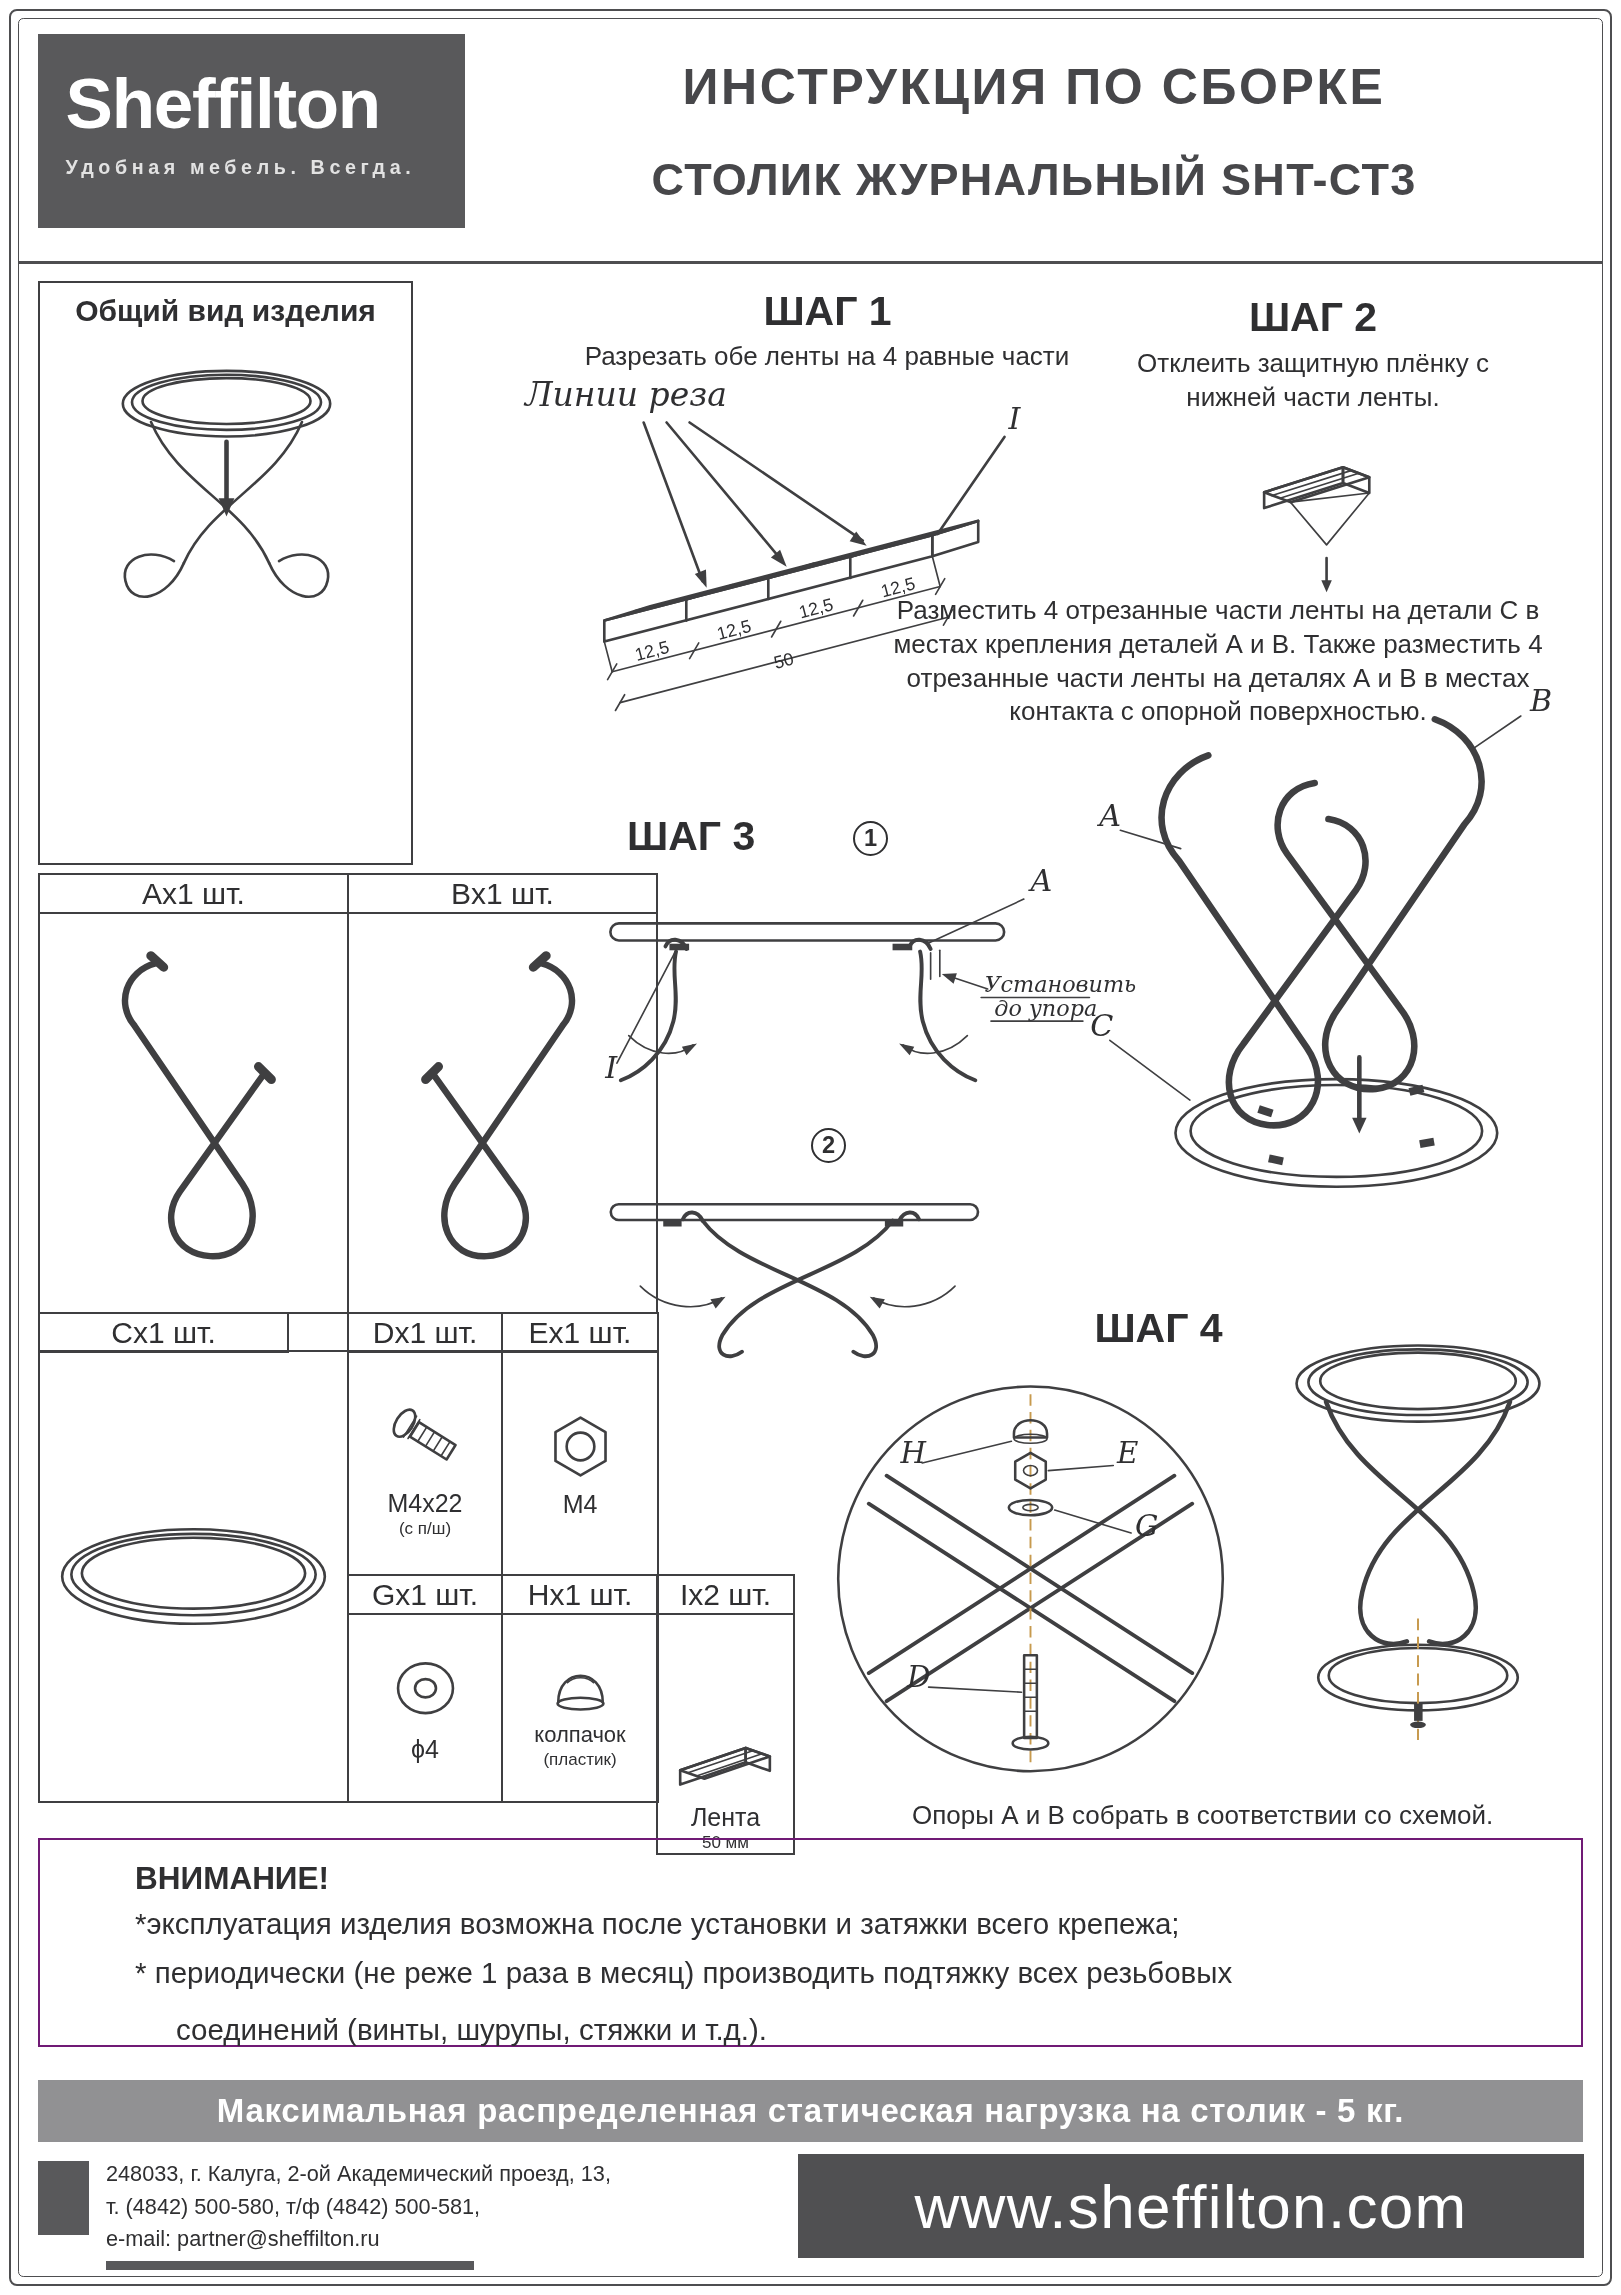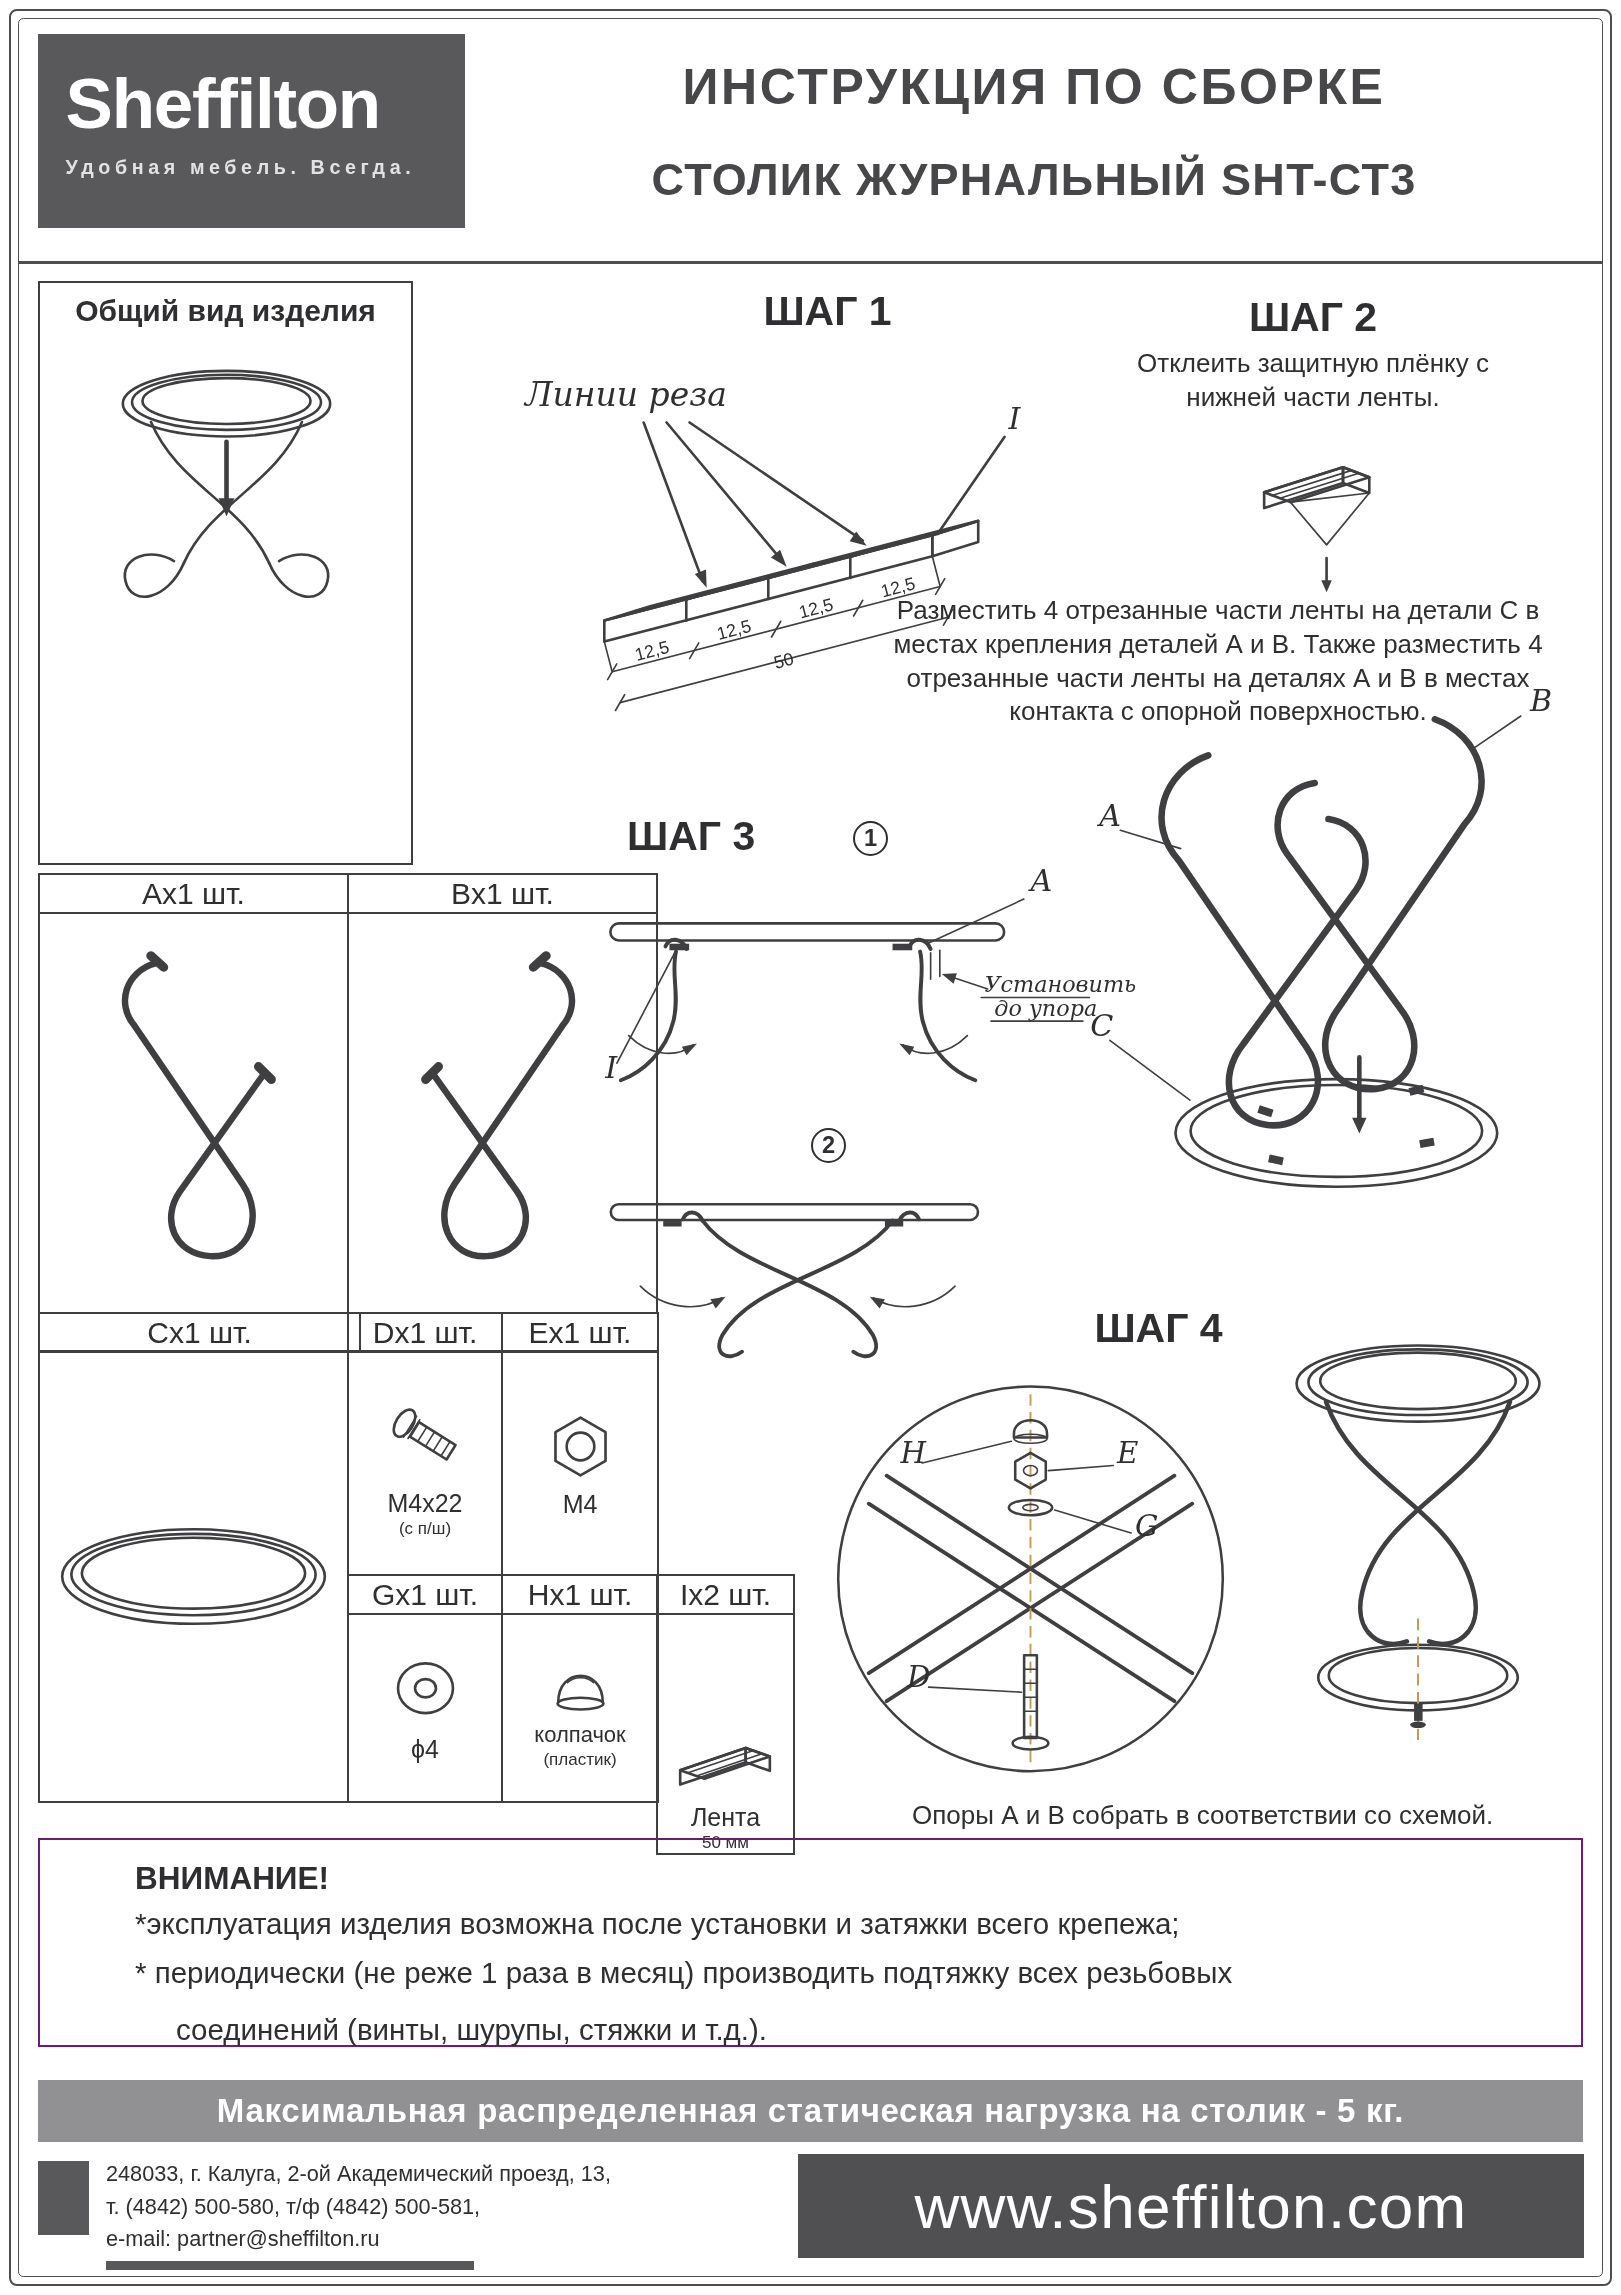--- a/index.html
+++ b/index.html
@@ -101,21 +101,21 @@
     </svg>
   </div>
   <div class="cell" style="left:347px;top:912px;width:311px;height:402px;">
     <svg width="276" height="374" viewBox="0 0 420 580">
       <path class="ln wire" d="M 270 58 C 315 70 332 120 302 155 L 135 400 C 100 452 125 515 185 512 C 240 509 262 455 232 412 L 102 230"></path>
       <path class="ln tick" d="M 277 46 L 257 64"></path>
       <path class="ln tick" d="M 110 218 L 90 238"></path>
     </svg>
   </div>
 
-  <div class="cell cell-h" style="left:38px;top:1312px;width:323px;height:41px;">
+  <div class="cell cell-h" style="left:38px;top:1312px;width:251px;height:41px;">
       <span>Cx1 шт.</span>
     </div>
   <div class="cell cell-h" style="left:347px;top:1312px;width:156px;height:41px;">
       <span>Dx1 шт.</span>
     </div>
   <div class="cell cell-h" style="left:501px;top:1312px;width:158px;height:41px;">
       <span>Ex1 шт.</span>
     </div>
 
   <div class="cell" style="left:38px;top:1350px;width:311px;height:453px;">
@@ -181,20 +181,21 @@
       <polygon class="ln" points="15,66 115,32 115,54 15,88"></polygon>
       <polygon class="ln" points="115,32 152,45 152,67 115,54"></polygon>
       <line class="ln thin" x1="27" y1="70" x2="127" y2="36"></line>
       <line class="ln thin" x1="40" y1="75" x2="140" y2="41"></line>
     </svg>
     <div class="pname">Лента</div>
     <div class="psub">50 мм</div>
   </div>
 
   <div class="abs step-title" style="left:696px;top:288px;width:263px;">ШАГ 1</div>
+  <div class="abs body-text" style="left:499px;top:340px;width:656px;text-align:center;">Разрезать обе ленты на 4 равные части</div>
   <div class="abs script cutlabel" style="left:525px;top:375px;">Линии реза</div>
   <svg class="abs" style="left:545px;top:391px;" width="545" height="328" viewBox="0 0 830 500">
 
     <polygon class="ln" points="90,350 590,220 660,198 160,328"></polygon>
     <polygon class="ln" points="90,350 590,220 590,252 90,382"></polygon>
     <polygon class="ln" points="590,220 660,198 660,230 590,252"></polygon>
     <line class="ln thin" x1="113" y1="343" x2="613" y2="213"></line>
     <line class="ln thin" x1="136" y1="335" x2="636" y2="205"></line>
 
     <line class="ln" x1="215" y1="318" x2="285" y2="296"></line>

